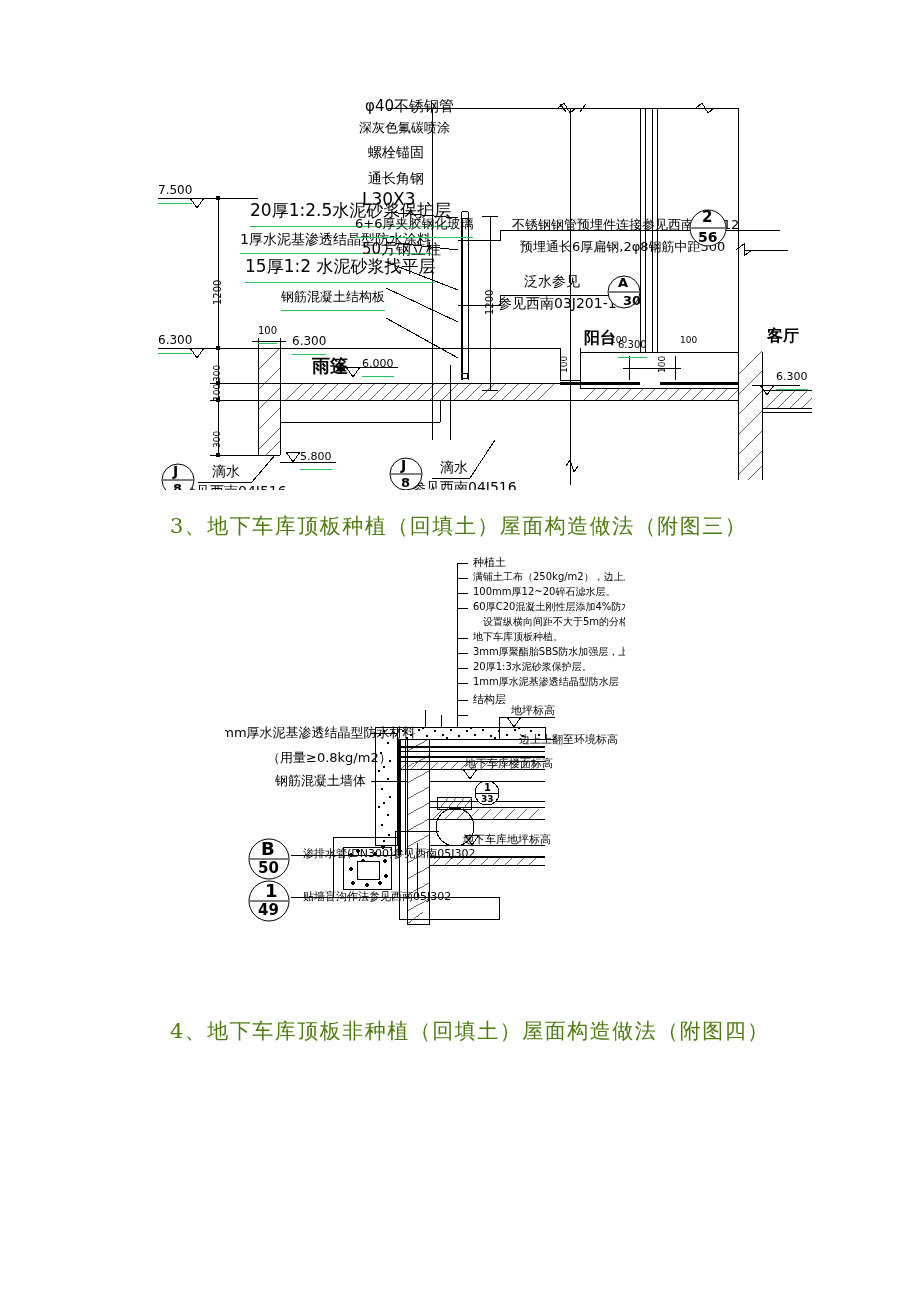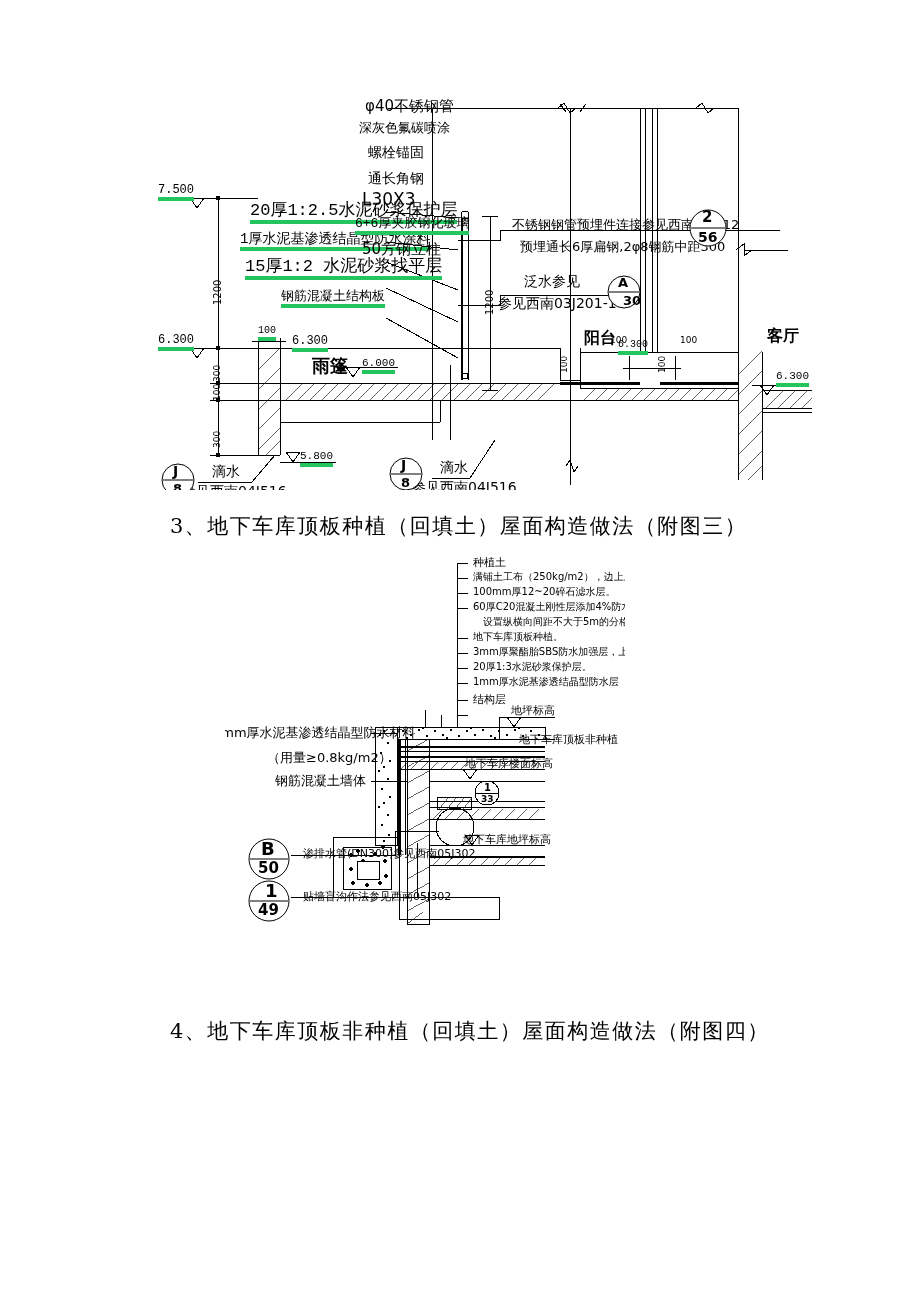--- a/index.html
+++ b/index.html
@@ -30,21 +30,21 @@
     color: #000;
     line-height: 1;
   }
   
   .heading {
     position: absolute;
     white-space: nowrap;
     font-family: "DejaVu Serif", "Liberation Serif", serif;
     font-size: 21px;
     letter-spacing: 1.5px;
-    color: #000000;
+    color: #4d7c0f;
   }
   
   .drawing {
     position: absolute;
     overflow: hidden;
   }
   svg { display:block; }
   
   .t9  { font-size: 9px; }
   .t10 { font-size: 10px; }
@@ -54,21 +54,21 @@
   .t14 { font-size: 14px; }
   .t15 { font-size: 15px; }
   .t16 { font-size: 16px; }
   .t17 { font-size: 17px; }
   .t18 { font-size: 18px; }
   .bold { font-weight: bold; }
   .vert {
     transform-origin: left top;
     transform: rotate(-90deg);
   }
-  .ul { border-bottom: 4px solid #22c55e; padding-bottom:1px;font-family:Liberation Mono, monospace; }
+  .ul { border-bottom: 1px solid #22c55e; padding-bottom:7px; }
 </style>
 </head>
 <body>
 
 <div class="page">
 
   <div class="drawing" style="left:140px; top:90px; width:680px; height:400px;">
 
     <svg width="680" height="400" viewBox="0 0 680 400">
       <g stroke="#000" fill="none" stroke-width="1" shape-rendering="crispEdges">
@@ -554,21 +554,21 @@
     <span class="lbl t10" style="left:248px; top:92px;">3mm厚聚酯胎SBS防水加强层，上翻至环境标高。</span>
     <span class="lbl t10" style="left:248px; top:107px;">20厚1:3水泥砂浆保护层。</span>
     <span class="lbl t10" style="left:248px; top:122px;">1mm厚水泥基渗透结晶型防水层（用量≥0.8kg/m2）。</span>
     <span class="lbl t11" style="left:248px; top:139px;">结构层</span>
 
     <span class="lbl t13" style="left:-12px; top:171px;">1mm厚水泥基渗透结晶型防水材料</span>
     <span class="lbl t13" style="left:42px; top:196px;">（用量≥0.8kg/m2）</span>
     <span class="lbl t13" style="left:50px; top:219px;">钢筋混凝土墙体</span>
 
     <span class="lbl t11" style="left:286px; top:150px;">地坪标高</span>
-    <span class="lbl t11" style="left:294px; top:179px;">地下车库顶板非种植</span>
+    <span class="lbl t11" style="left:294px; top:179px;">边上上翻至环境标高</span>
     <span class="lbl t11" style="left:240px; top:203px;">地下车库楼面标高</span>
     <span class="lbl t11" style="left:238px; top:279px;">地下车库地坪标高</span>
 
     <span class="lbl t11" style="left:78px; top:293px;">渗排水管(DN300)参见西南05J302</span>
     <span class="lbl t11" style="left:78px; top:336px;">贴墙盲沟作法参见西南05J302</span>
 
     <div class="abs" style="left:22px; top:282px; width:44px; height:44px;">
       <svg width="44" height="44" viewBox="0 0 44 44">
           <circle cx="22" cy="22" r="20" fill="#fff" stroke="#000"></circle>
           <line x1="3" y1="22" x2="41" y2="22" stroke="#000"></line>

